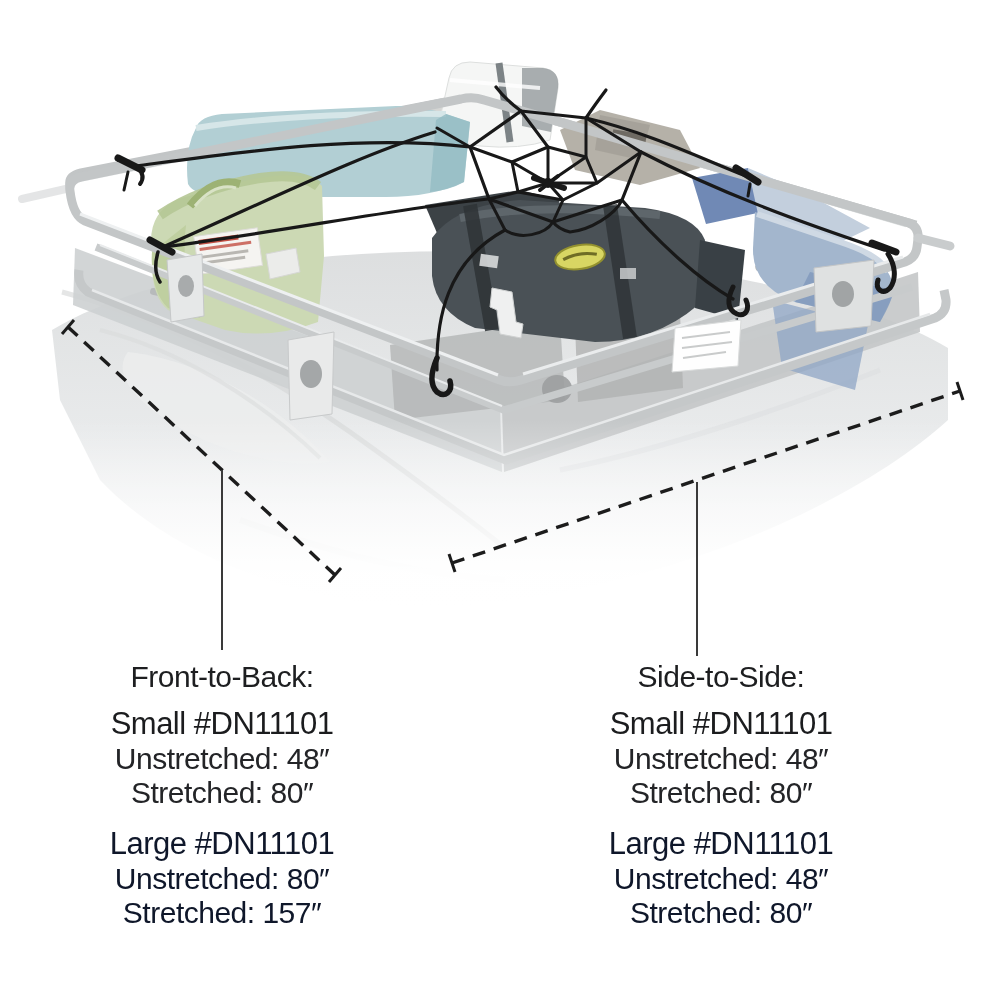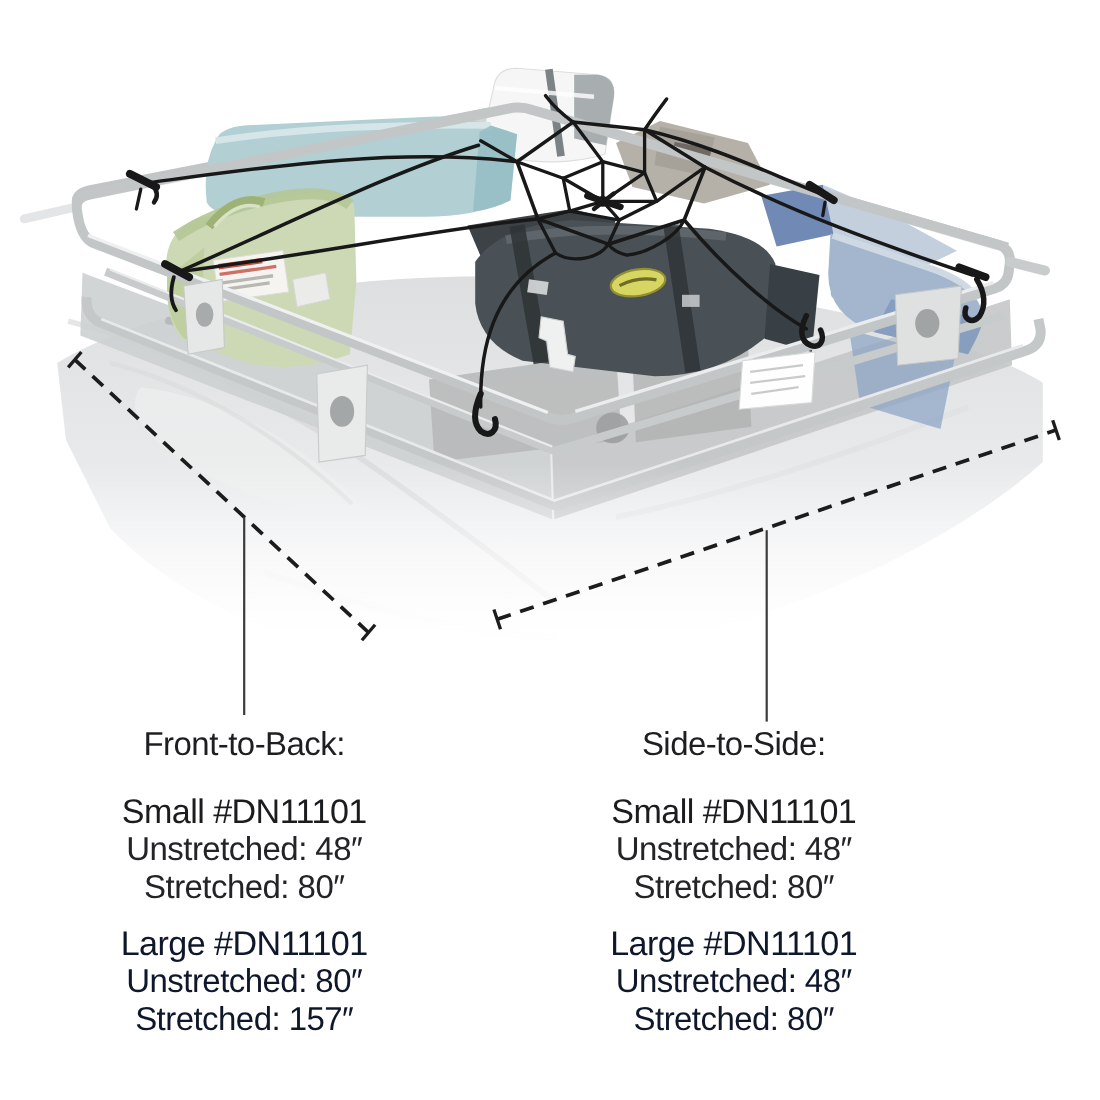--- a/index.html
+++ b/index.html
@@ -1,22 +1,22 @@
 <!DOCTYPE html>
 <html><head>
 <meta charset="utf-8">
 <style>
   html,body{margin:0;padding:0;background:#ffffff;}
   .stage{position:relative;width:1000px;height:1000px;background:#ffffff;overflow:hidden;
          font-family:"Liberation Sans", sans-serif;}
   .illustration{position:absolute;left:0;top:0;}
   .specs{position:absolute;width:380px;text-align:center;letter-spacing:-0.5px;}
   .specs-left{left:32px;top:660px;}
-  .specs-right{left:477px;top:660px;}
-  .dim-title{font-size:30px;line-height:34px;color:#1d1e20;margin-bottom:26px;font-weight:400;}
+  .specs-right{left:531px;top:660px;}
+  .dim-title{font-size:30px;line-height:34px;color:#1d1e20;margin-bottom:12px;font-weight:400;}
   .spec-block{margin-bottom:16px;}
   .spec-name{font-size:31px;line-height:36px;font-weight:400;color:#1b1c1e;}
   .spec-line{font-size:30px;line-height:34px;color:#232427;}
   .spec-block.muted .spec-name,
   .spec-block.muted .spec-line{color:#0f172a;}
 </style>
 </head>
 <body>
 
 <div class="stage">

